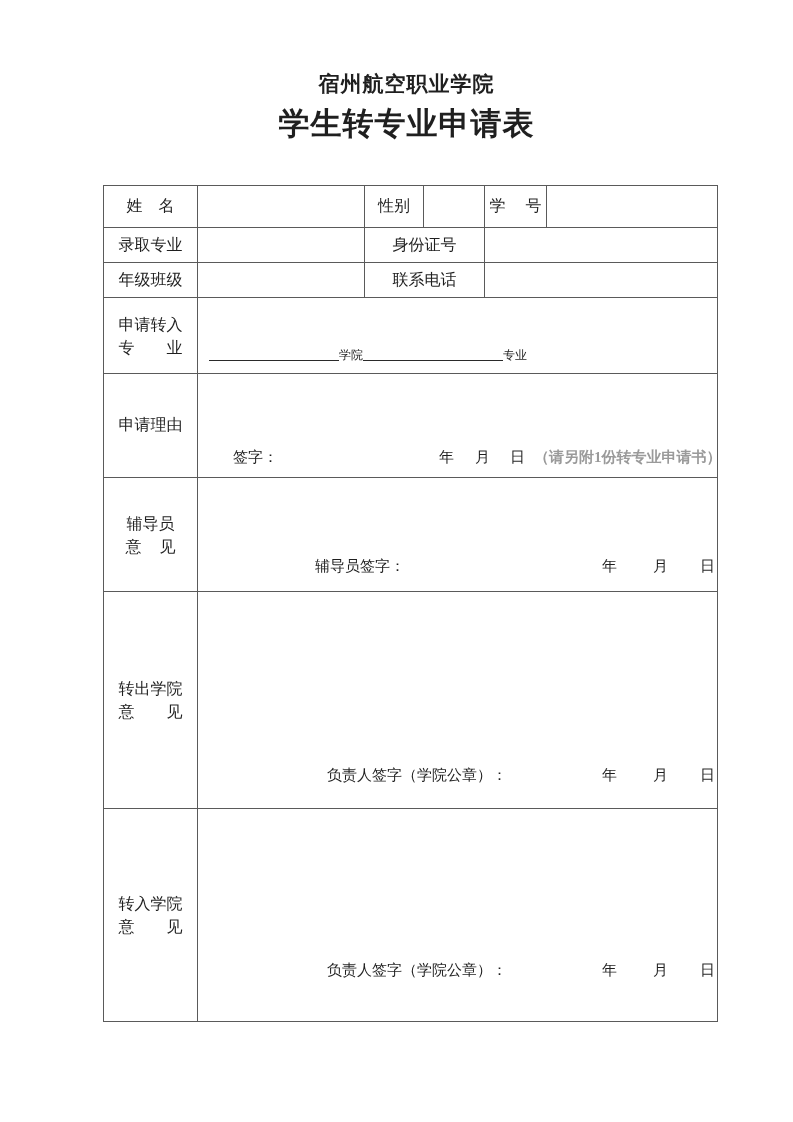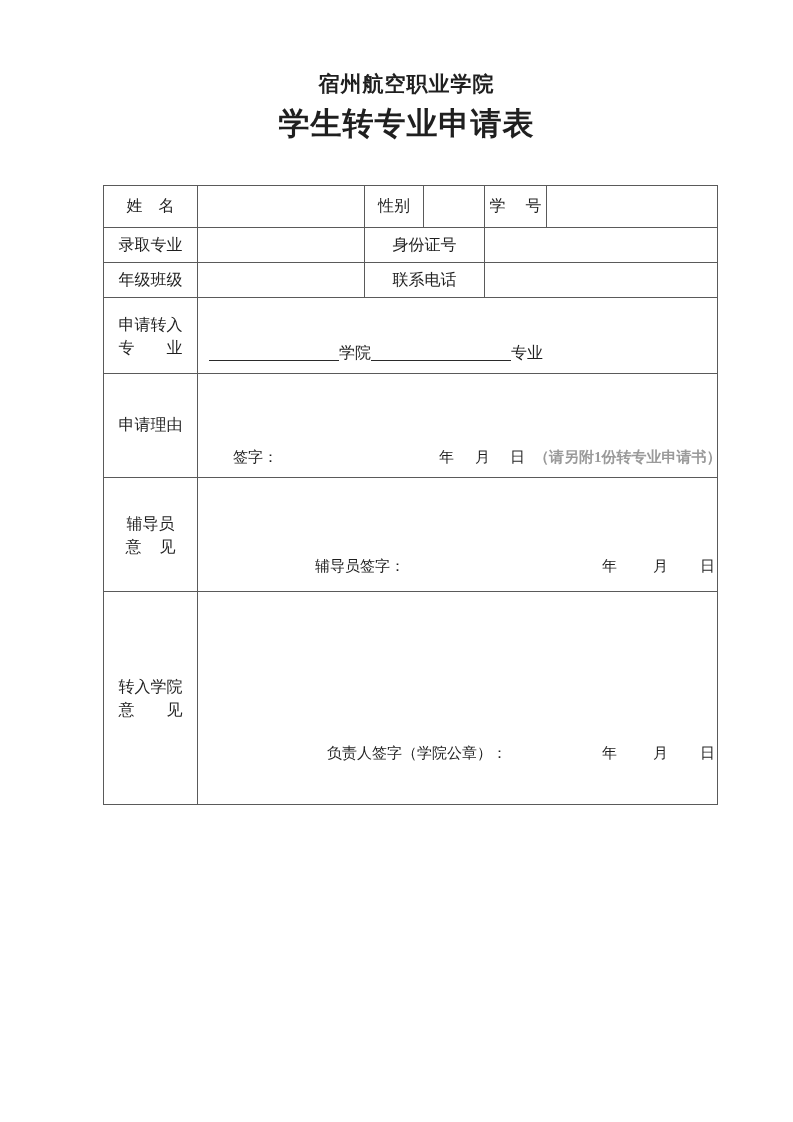--- a/index.html
+++ b/index.html
@@ -32,21 +32,21 @@
   td.lab{text-align:center;}
   .spread{display:flex;justify-content:space-between;margin:0 auto;}
   .w48{width:48px;} .w52{width:52px;}
   .vlab{width:64px;margin:0 auto;line-height:23px;text-align:center;}
   .vlab3{width:50px;margin:0 auto;line-height:23px;text-align:center;}
   .fill{position:relative;width:100%;}
   .h74{height:74px;} .h102{height:102px;} .h112{height:112px;}
   .h215{height:215px;} .h211{height:211px;}
   .transfer-line{
     position:absolute;left:11px;bottom:12px;display:flex;align-items:flex-end;
-    font-size:16px;line-height:1;
+    font-size:12px;line-height:1;
   }
   .blank{display:inline-block;border-bottom:1px solid #2a2a2a;height:16px;}
   .blank1{width:130px;} .blank2{width:140px;}
   .sigline{position:absolute;left:0;width:100%;height:20px;font-size:15px;line-height:20px;}
   .sigline span{position:absolute;white-space:nowrap;}
   .r5line{bottom:8px;}
   .sig-l35{left:35px;} .sig-l111{left:117px;} .sig-l129{left:129px;}
   .yr-a{left:241px;} .mo-a{left:277px;} .dy-a{left:312px;} .note-a{left:336px;color:#9a9a9a;font-weight:bold;}
   .yr-b{left:404px;} .mo-b{left:455px;} .dy-b{left:502px;}
 </style>
@@ -156,20 +156,42 @@
           <div class="sigline" style="bottom:15px">
             <span class="sig-l111">辅导员签字：</span>
             <span class="yr-b">年</span>
             <span class="mo-b">月</span>
             <span class="dy-b">日</span>
           </div>
         </div>
       </td>
     </tr>
 
+    <tr class="r7">
+      <td class="lab">
+        <div class="vlab">
+          <div>转出学院</div>
+          <div class="spread" style="width:64px">
+            <span>意</span>
+            <span>见</span>
+          </div>
+        </div>
+      </td>
+      <td colspan="5">
+        <div class="fill h215"></div>
+        <div class="fill" style="height:0">
+          <div class="sigline" style="bottom:23px">
+            <span class="sig-l129">负责人签字（学院公章）：</span>
+            <span class="yr-b">年</span>
+            <span class="mo-b">月</span>
+            <span class="dy-b">日</span>
+          </div>
+        </div>
+      </td>
+    </tr>
 
     <tr class="r8">
       <td class="lab">
         <div class="vlab">
           <div>转入学院</div>
           <div class="spread" style="width:64px">
             <span>意</span>
             <span>见</span>
           </div>
         </div>

